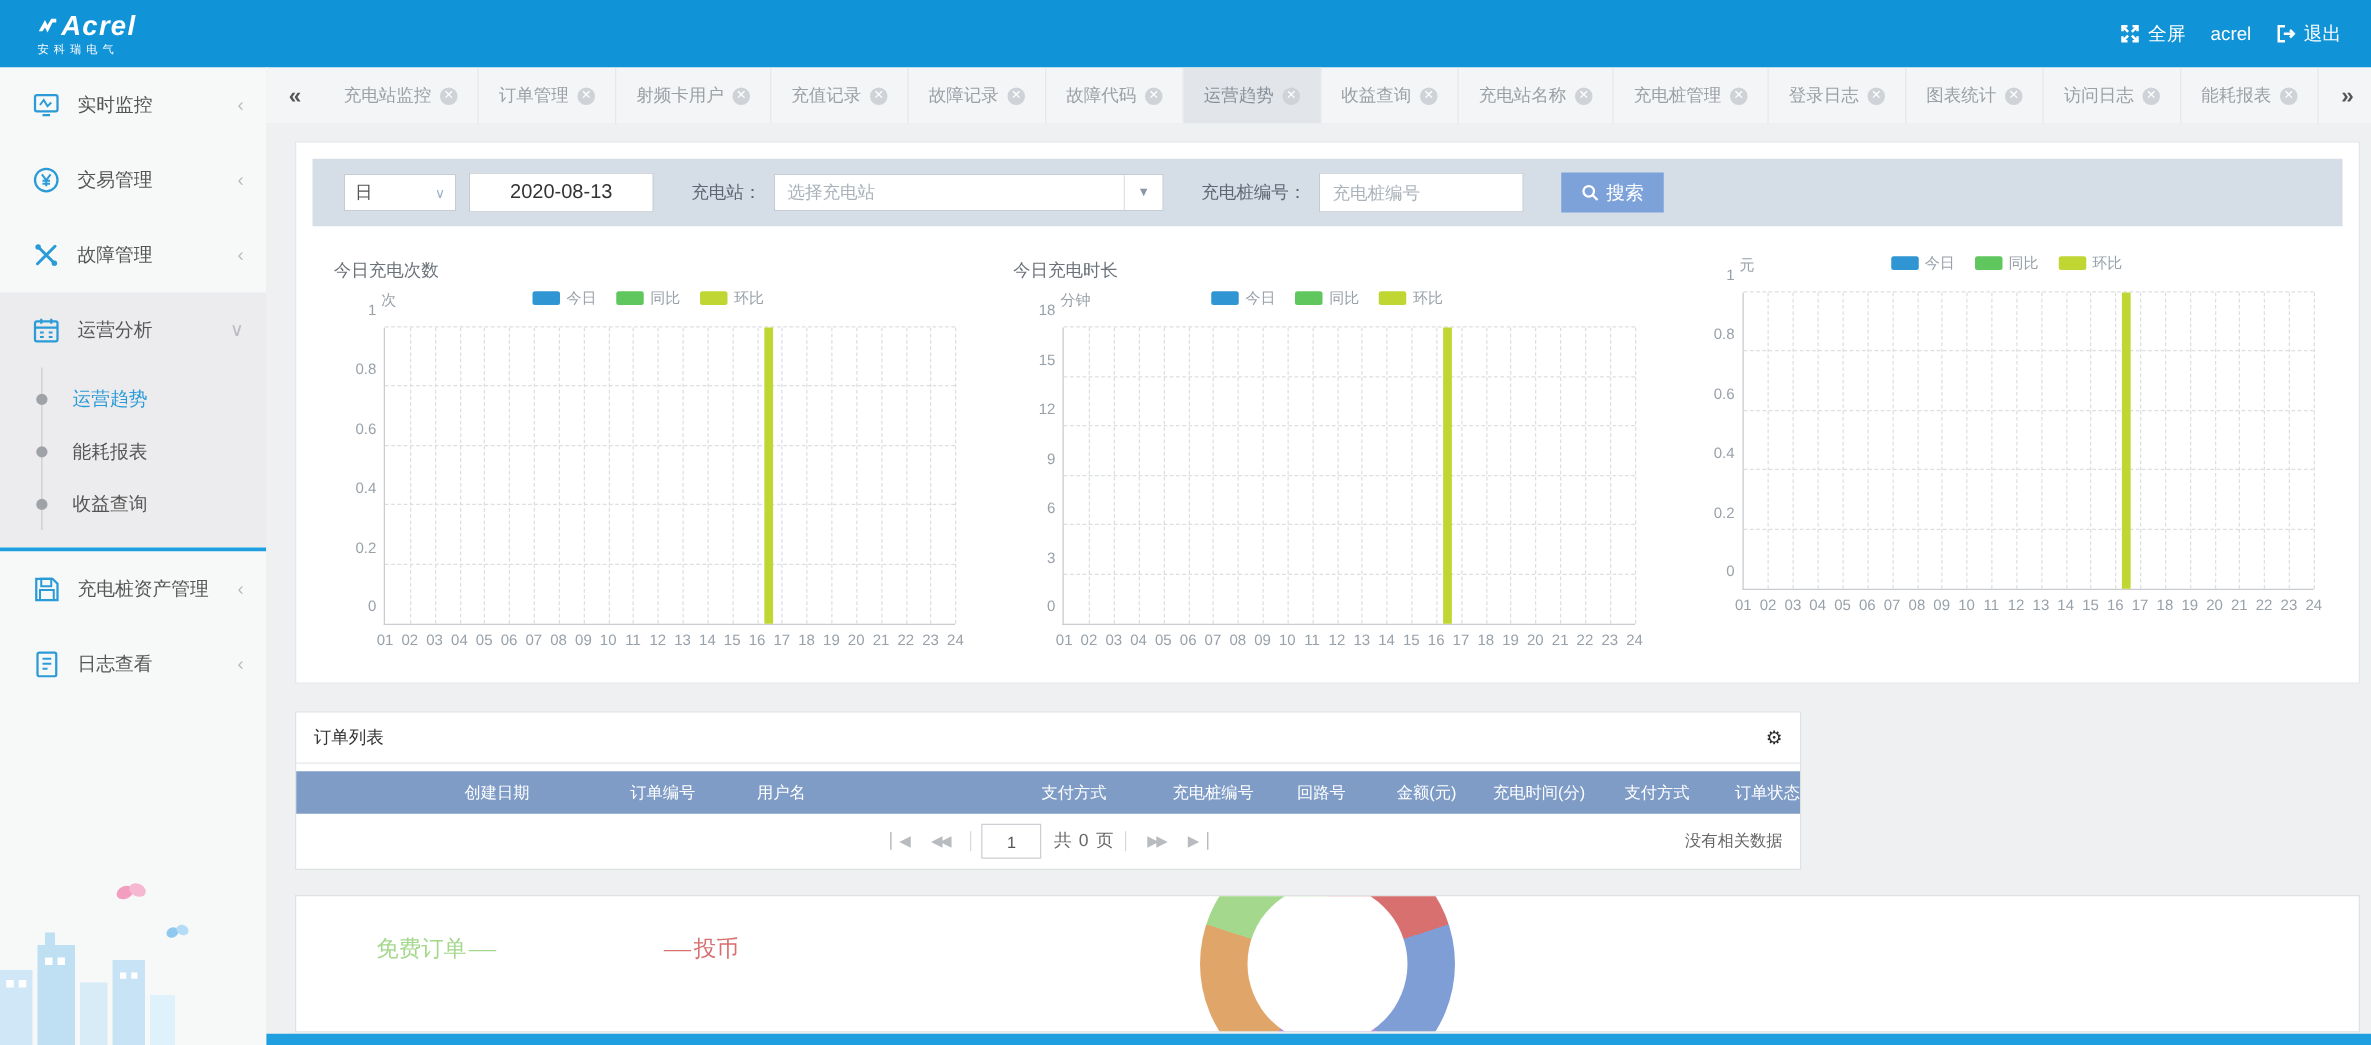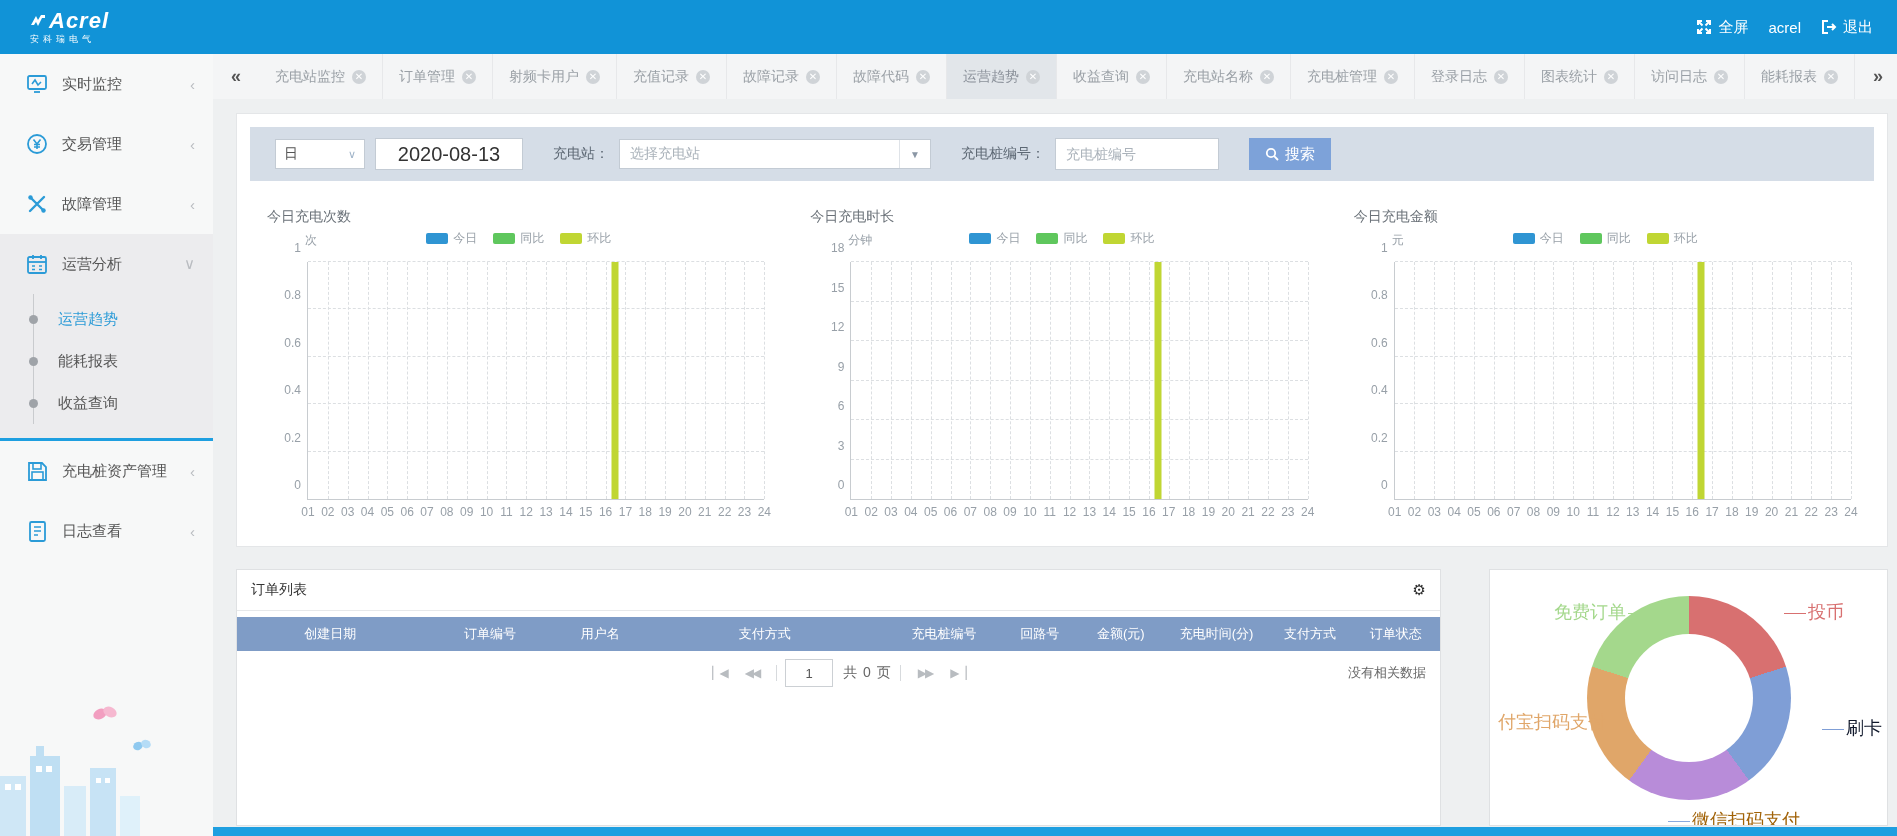--- a/index.html
+++ b/index.html
@@ -36,21 +36,21 @@
   .tab{display:flex;align-items:center;gap:7px;padding:0 16px;font-size:14px;color:#9aa0a6;border-right:1px solid #e7e8ea;cursor:pointer;white-space:nowrap;}
   .tab.active{background:#e2e6ea;color:#8a9099;}
   .tab-close{width:14px;height:14px;border-radius:50%;background:#cfd3d7;color:#fff;font-size:10px;line-height:14px;text-align:center;flex:none;}
   .tab-menu{display:flex;align-items:center;padding:0 4px 0 18px;font-size:14px;color:#9aa0a6;white-space:nowrap;cursor:pointer;}
   
   #content{position:absolute;top:99px;left:213px;right:0;bottom:0;background:#eef0f1;overflow:hidden;}
   .top-panel{position:absolute;top:14px;left:23px;right:9px;height:434px;background:#fff;border:1px solid #e4e6e8;box-sizing:border-box;}
   .filter-bar{margin:13px;height:54px;background:#d5dde7;display:flex;align-items:center;gap:10px;padding-left:25px;}
   .period-select{width:72px;height:28px;background:#fff;border:1px solid #c3cbd4;display:flex;align-items:center;justify-content:space-between;padding:0 8px;font-size:14px;color:#555;cursor:pointer;}
   .period-select .caret{color:#9fb3c8;font-size:11px;}
-  .date-input{width:142px;height:28px;border:1px solid #c3cbd4;background:#fff;text-align:center;font-size:20px;color:#333;font-family:inherit;}
+  .date-input{width:142px;height:28px;border:1px solid #c3cbd4;background:#fff;text-align:center;font-size:16px;color:#333;font-family:inherit;}
   .f-label{font-size:14px;color:#5c6773;margin-left:20px;}
   .station-select{width:310px;height:28px;background:#fff;border:1px solid #c3cbd4;display:flex;align-items:center;font-size:14px;color:#aab2ba;cursor:pointer;}
   .station-select .txt{flex:1;padding-left:10px;}
   .station-select .dd{width:30px;height:100%;border-left:1px solid #dfe3e8;display:flex;align-items:center;justify-content:center;color:#8b97a5;font-size:10px;}
   .pile-input{width:150px;height:28px;border:1px solid #c3cbd4;background:#fff;padding-left:10px;font-size:14px;color:#333;font-family:inherit;}
   .pile-input::placeholder{color:#aab2ba;}
   .search-btn{margin-left:20px;height:32px;padding:0 16px;background:#7da2d9;border:none;color:#fff;font-size:15px;display:flex;align-items:center;gap:6px;cursor:pointer;font-family:inherit;}
   
   .charts-row{display:flex;padding:6px 10px 0 10px;}
   .chart{flex:1;padding:0 14px;position:relative;}
@@ -60,27 +60,27 @@
   .chart-legend{position:absolute;left:0;right:0;top:2px;display:flex;justify-content:center;gap:16px;font-size:12px;color:#98a0a8;}
   .legend-item{display:flex;align-items:center;gap:5px;}
   .legend-swatch{width:22px;height:11px;border-radius:2px;}
   .plot{position:relative;height:237px;margin:12px 12px 26px 46px;border-left:1px solid #c8ccd0;border-bottom:1px solid #c8ccd0;}
   .hgrid{position:absolute;left:0;right:0;border-top:1px dashed #dcdfe2;}
   .vgrid{position:absolute;top:0;bottom:0;border-left:1px dashed #dcdfe2;}
   .ytick{position:absolute;right:calc(100% + 7px);transform:translateY(-50%);font-size:12px;color:#98a0a8;white-space:nowrap;}
   .xtick{position:absolute;top:calc(100% + 6px);transform:translateX(-50%);font-size:12px;color:#98a0a8;}
   .bar{position:absolute;bottom:0;width:7px;transform:translateX(-50%);}
   
-  .bottom-row{position:absolute;top:470px;left:23px;right:9px;bottom:10px;display:flex;gap:48px;}
+  .bottom-row{position:absolute;top:470px;left:23px;right:9px;bottom:10px;display:flex;gap:20px;flex-direction:column;}
   .table-panel{width:1205px;flex:none;background:#fff;border:1px solid #dfe1e3;box-sizing:border-box;display:flex;flex-direction:column;}
   .panel-head{height:40px;display:flex;align-items:center;padding:0 14px;border-bottom:1px solid #e6e8ea;}
   .panel-title{font-size:14px;color:#333;}
   .panel-gear{margin-left:auto;color:#2b2b2b;font-size:15px;cursor:pointer;}
   .thead{height:34px;margin:6px 0 0 0;background:#7f9cc6;display:flex;align-items:center;color:#fff;font-size:13px;}
-  .th{text-align:center;white-space:nowrap;overflow:hidden;}
+  .th{text-align:right;white-space:nowrap;overflow:hidden;}
   .pagination{height:44px;display:flex;align-items:center;justify-content:center;position:relative;color:#b8bcc0;font-size:13px;}
   .pg-btn{margin:0 9px;cursor:pointer;font-size:12px;letter-spacing:-2px;color:#b8bcc0;}
   .pg-sep{width:1px;height:16px;background:#d7dadd;margin:0 8px;}
   .pg-input{width:42px;height:24px;border:1px solid #ccd0d4;text-align:center;font-size:13px;color:#555;margin-right:10px;font-family:inherit;}
   .pg-total{color:#666;font-size:14px;letter-spacing:1px;}
   .empty-text{position:absolute;right:14px;color:#666;font-size:13px;}
   
   .donut-panel{flex:1;background:#fff;border:1px solid #dfe1e3;box-sizing:border-box;position:relative;overflow:hidden;}
   .donut{position:absolute;left:50%;top:50%;transform:translate(-50%,-50%);width:204px;height:204px;border-radius:50%;}
   .donut::after{content:"";position:absolute;left:50%;top:50%;transform:translate(-50%,-50%);width:128px;height:128px;border-radius:50%;background:#fff;}
@@ -482,21 +482,20 @@
             <div class="vgrid" style="left: 91.3043%;"></div>
             <span class="xtick" style="left: 91.3043%;">22</span>
             <div class="vgrid" style="left: 95.6522%;"></div>
             <span class="xtick" style="left: 95.6522%;">23</span>
             <div class="vgrid" style="left: 100%;"></div>
             <span class="xtick" style="left: 100%;">24</span>
             <div class="bar" style="left: 67.1739%; height: 100%; background: rgb(192, 214, 51);"></div>
           </div>
         </div>
         <div class="chart">
-          <div class="chart-title">今日充电金额</div>
           <div class="chart-meta">
             <span class="chart-unit">元</span>
             <div class="chart-legend">
               <span class="legend-item">
                 <span class="legend-swatch" style="background: rgb(47, 149, 211);"></span>
                 <span>今日</span>
               </span>
               <span class="legend-item">
                 <span class="legend-swatch" style="background: rgb(95, 199, 93);"></span>
                 <span>同比</span>

